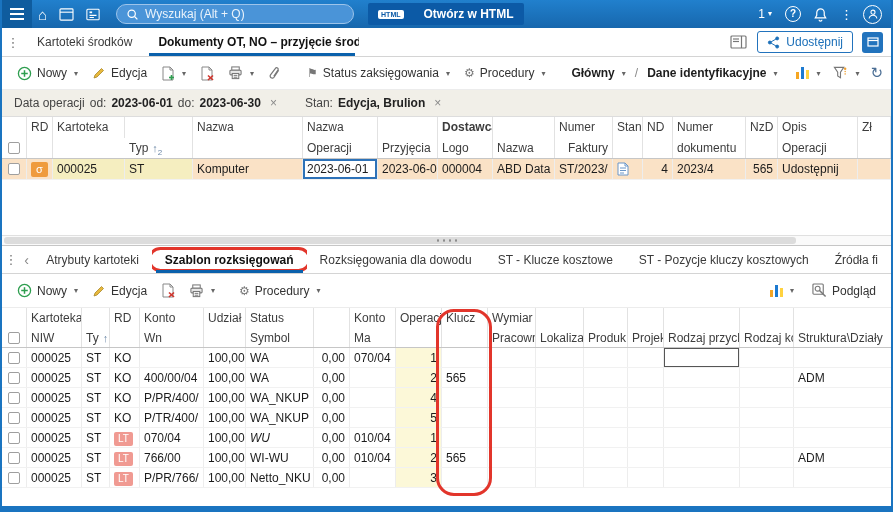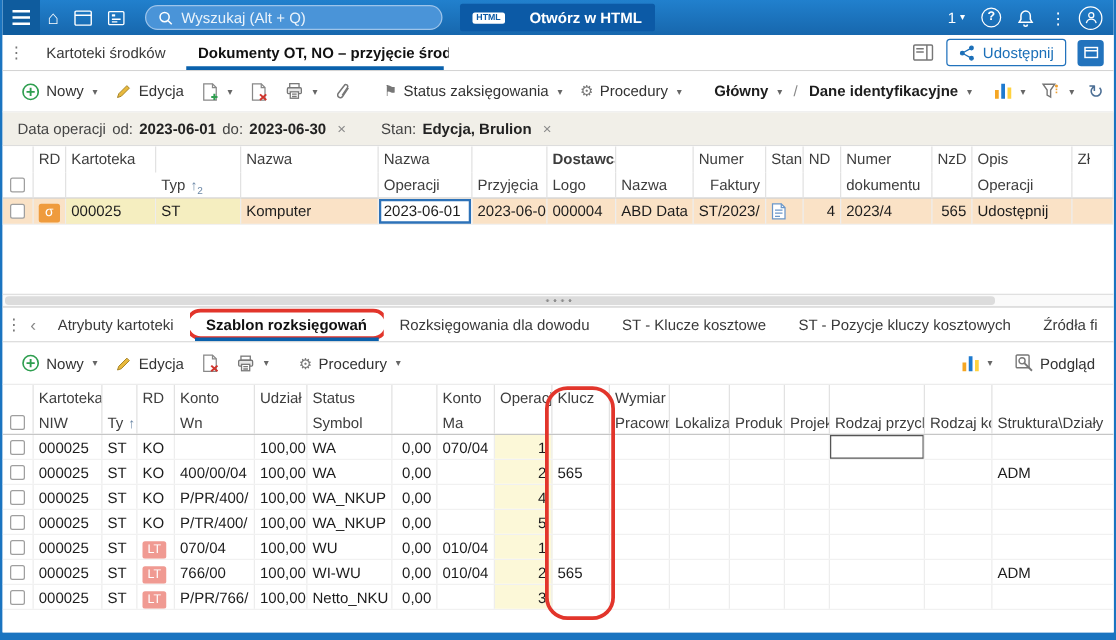--- a/index.html
+++ b/index.html
@@ -594,21 +594,21 @@
       </div>
       <div class="grow drow">
         <div class="dcell selcol" style="width: 25px;">
           <div class="cbox"></div>
         </div>
         <div class="dcell" style="width: 55px;">000025</div>
         <div class="dcell" style="width: 28px;">ST</div>
         <div class="dcell" style="width: 30px;"><span class="badge-lt">LT</span></div>
         <div class="dcell" style="width: 64px;">070/04</div>
         <div class="dcell right" style="width: 42px;">100,00</div>
-        <div class="dcell" style="width: 68px;">WU</div>
+        <div class="dcell" style="width: 68px; font-style: italic;">WU</div>
         <div class="dcell right" style="width: 36px;">0,00</div>
         <div class="dcell" style="width: 46px;">010/04</div>
         <div class="dcell yellow right" style="width: 46px;">1</div>
         <div class="dcell" style="width: 46px;"></div>
         <div class="dcell" style="width: 48px;"></div>
         <div class="dcell" style="width: 48px;"></div>
         <div class="dcell" style="width: 44px;"></div>
         <div class="dcell" style="width: 36px;"></div>
         <div class="dcell" style="width: 76px;"></div>
         <div class="dcell" style="width: 54px;"></div>

